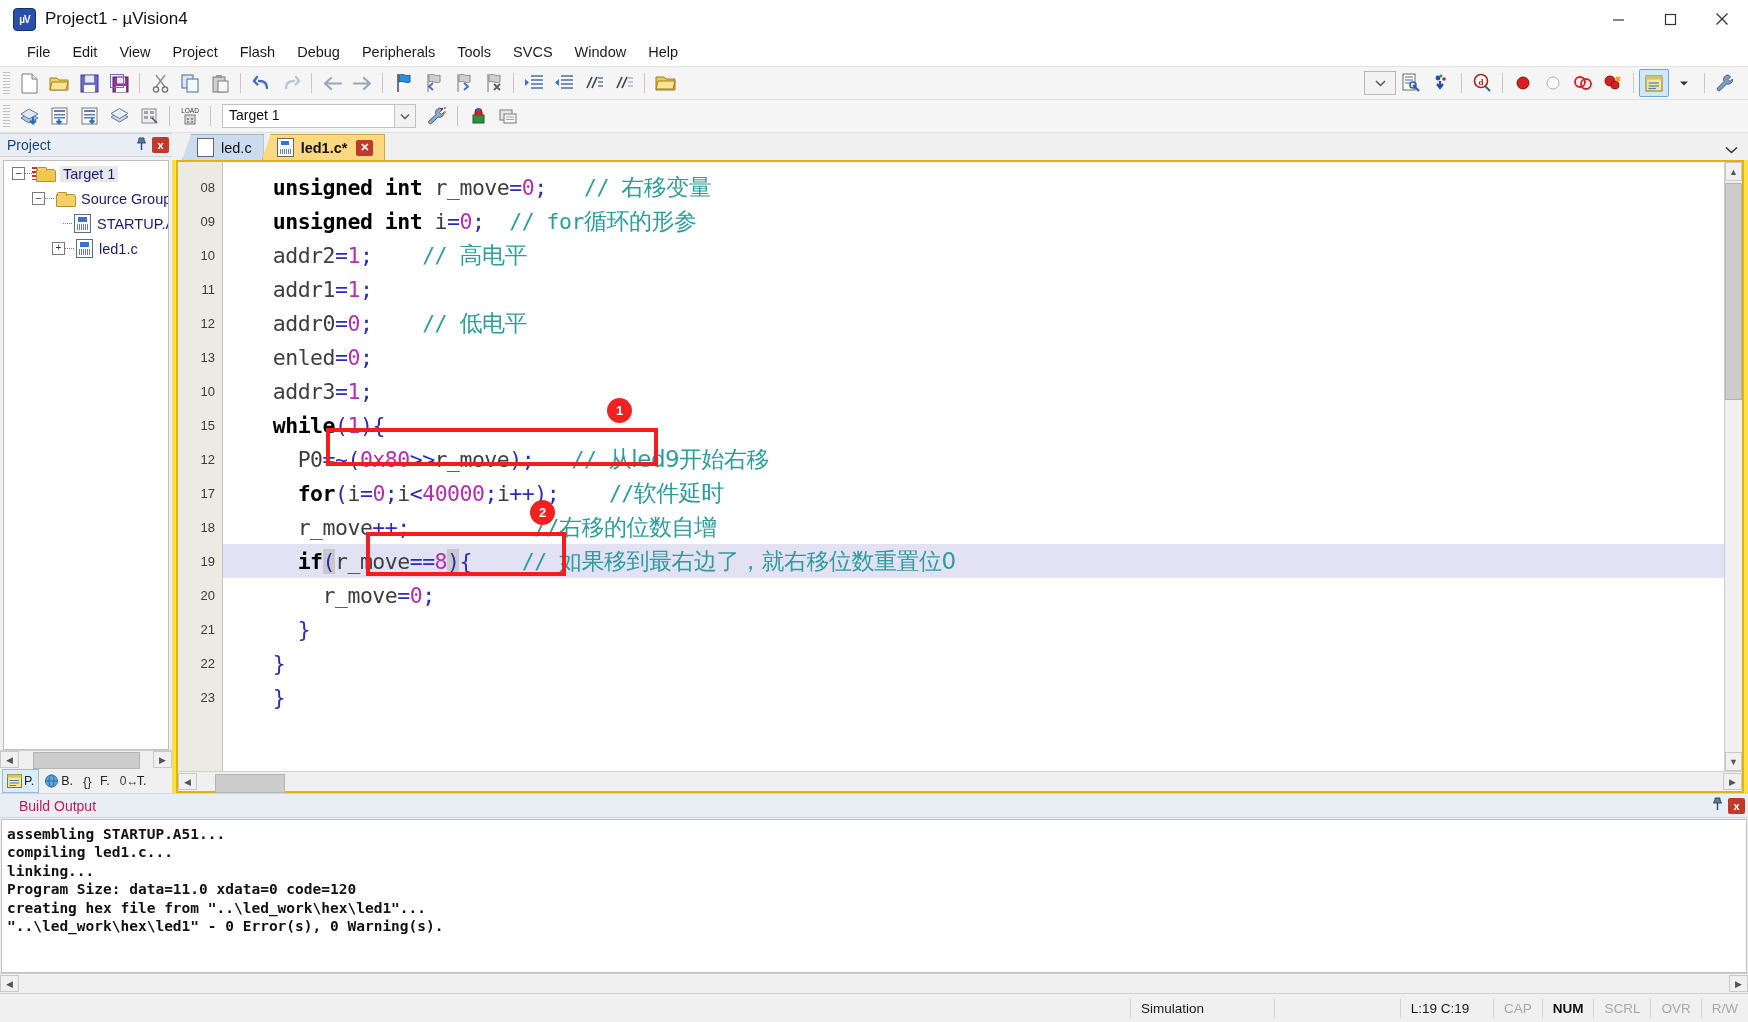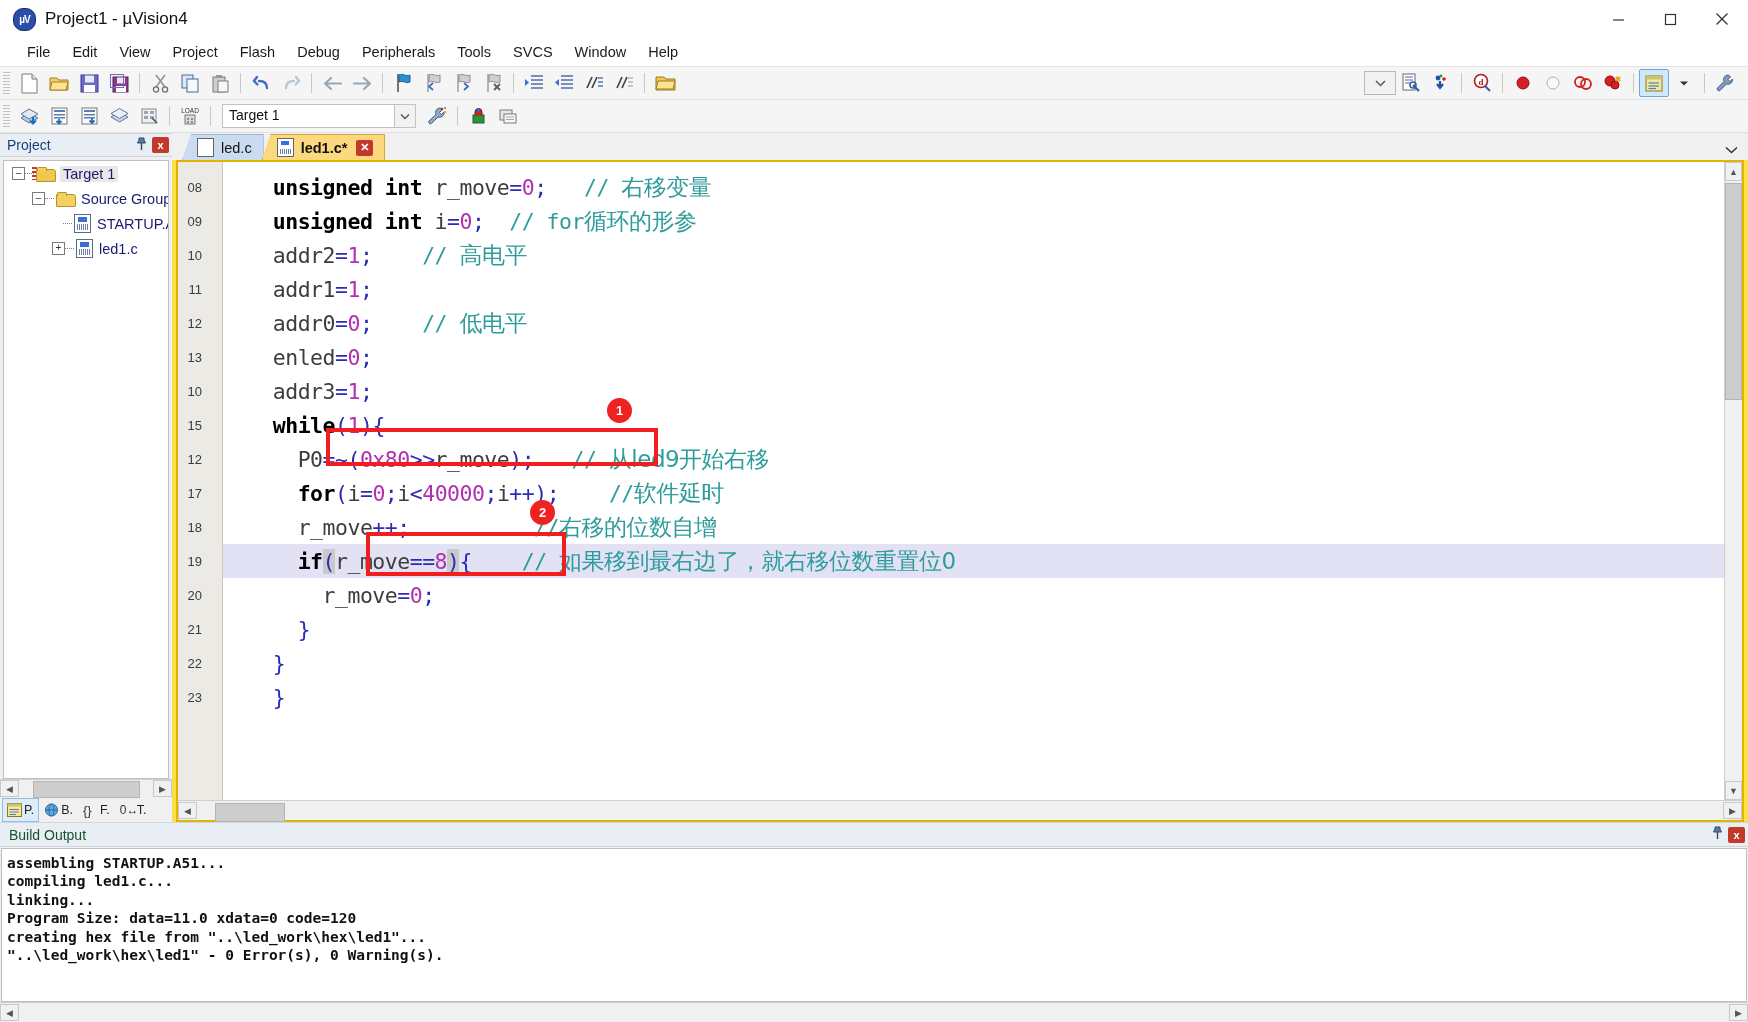--- a/index.html
+++ b/index.html
@@ -6,21 +6,21 @@
   body{
     width:1748px;height:1022px;overflow:hidden;
     font-family:"Liberation Sans",sans-serif;
     font-size:15px;color:#000;background:#fff;
     -webkit-font-smoothing:antialiased;
   }
   .app{width:1748px;height:1022px;display:flex;flex-direction:column;background:#f0f0f0;position:relative;}
 
   
   .titlebar{height:38px;background:#fff;display:flex;align-items:center;flex:0 0 auto;}
-  .title-icon{width:21px;height:21px;margin-left:13px;margin-right:9px;background:#2a4faa;border:1px solid #16306e;border-radius:10px;
+  .title-icon{width:21px;height:21px;margin-left:13px;margin-right:9px;background:#2a4faa;border:1px solid #16306e;border-radius:4px;
     color:#fff;font-size:10px;line-height:21px;text-align:center;font-weight:bold;letter-spacing:-1px;}
   .title-text{font-size:17px;color:#111;}
   .win-btns{margin-left:auto;display:flex;height:38px;}
   .win-btn{width:52px;height:38px;display:flex;align-items:center;justify-content:center;font-size:15px;color:#333;}
   .win-btn svg{display:block;}
 
   
   .menubar{height:28px;background:#fff;display:flex;align-items:center;padding-left:16px;border-bottom:1px solid #e3e3e3;flex:0 0 auto;}
   .menu-item{padding:3px 11px;font-size:14.5px;color:#1a1a1a;}
 
@@ -90,21 +90,21 @@
   .etab .dico.blue:after{content:"";position:absolute;left:2px;bottom:2px;right:2px;height:5px;
     background:repeating-linear-gradient(to right,#6a7fa6 0 1px,transparent 1px 2px);}
   .etab .xc{width:17px;height:16px;background:#c0392b;color:#fff;font-size:11px;font-weight:bold;
     display:flex;align-items:center;justify-content:center;margin-left:9px;border-radius:2px;}
   .tabstrip .strip-caret{position:absolute;right:10px;bottom:4px;font-size:11px;color:#333;}
 
   .edit-frame{flex:1 1 auto;min-height:0;border:2px solid #e0b400;background:#fff;
     margin:0 4px 0 4px;display:flex;flex-direction:column;}
   .edit-inner{flex:1 1 auto;display:flex;min-height:0;position:relative;overflow:hidden;}
   .gutter{width:44px;background:#eceae4;border-right:1px solid #c9c5ba;flex:0 0 auto;padding-top:8px;}
-  .gline{height:34px;display:flex;align-items:center;justify-content:flex-end;padding-right:20px;
+  .gline{height:34px;display:flex;align-items:center;justify-content:flex-end;padding-right:7px;
     font-family:"Liberation Sans",sans-serif;font-size:13px;color:#3b3b3b;text-align:right;}
   .code{flex:1 1 auto;position:relative;padding-top:8px;overflow:hidden;}
   .cline{height:34px;display:flex;align-items:center;white-space:pre;
     font-family:"DejaVu Sans Mono","Liberation Mono",monospace;font-size:21.5px;letter-spacing:-0.5px;color:#111;}
   .cline.hl{background:#e3e2f4;}
   .kw{color:#000;font-weight:bold;}
   .id{color:#3d3d3d;}
   .num{color:#b030b0;}
   .op{color:#2b2bb5;}
   .cm{color:#2e9c9c;}
@@ -119,21 +119,21 @@
 
   
   .anno-box{position:absolute;border:4px solid #f01e1e;box-sizing:border-box;pointer-events:none;z-index:20;}
   .anno-badge{position:absolute;width:25px;height:25px;border-radius:50%;background:#ef2222;color:#fff;
     font-size:13px;font-weight:bold;display:flex;align-items:center;justify-content:center;z-index:21;
     font-family:"Liberation Sans",sans-serif;}
 
   
   .build{height:200px;display:flex;flex-direction:column;flex:0 0 auto;background:#f0f0f0;}
   .build-head{height:23px;background:#e9eef5;display:flex;align-items:center;border-top:1px solid #cfd6e0;border-bottom:1px solid #cfd6e0;}
-  .build-title{font-size:14px;color:#14532d;padding-left:9px;}
+  .build-title{font-size:14px;color:#be185d;padding-left:19px;}
   .build-body{flex:1 1 auto;background:#fff;border:1px solid #bfbfbf;margin:1px 1px 0 1px;display:flex;min-height:0;overflow:hidden;}
   .build-text{flex:1 1 auto;padding:5px 0 0 5px;font-family:"DejaVu Sans Mono","Liberation Mono",monospace;
     font-size:14.5px;line-height:18.4px;color:#111;white-space:pre;font-weight:bold;}
   .build-hscroll{height:19px;background:#f0f0f0;border-top:1px solid #cfcfcf;display:flex;align-items:center;flex:0 0 auto;}
 
   
   .statusbar{height:28px;background:#f0f0f0;border-top:1px solid #d3d3d3;display:flex;align-items:center;flex:0 0 auto;font-size:13.5px;color:#1a1a1a;}
   .st-cell{height:19px;display:flex;align-items:center;padding:0 10px;border-left:1px solid #d3d3d3;}
   .st-first{flex:0 0 1110px;border-left:none;}
   .st-dim{color:#a8a8a8;}
@@ -729,14 +729,25 @@
 creating hex file from "..\led_work\hex\led1"...
 "..\led_work\hex\led1" - 0 Error(s), 0 Warning(s).</div>
     </div>
     <div class="build-hscroll">
       <div class="hs-arrow">◀</div>
       <div class="hs-track"></div>
       <div class="hs-arrow">▶</div>
     </div>
   </div>
 
+  <div class="statusbar">
+    <div class="st-cell st-first"></div>
+    <div class="st-cell" style="width:170px">Simulation</div>
+    <div class="st-cell" style="width:145px"></div>
+    <div class="st-cell" style="width:100px">L:19 C:19</div>
+    <div class="st-cell st-dim">CAP</div>
+    <div class="st-cell st-strong">NUM</div>
+    <div class="st-cell st-dim">SCRL</div>
+    <div class="st-cell st-dim">OVR</div>
+    <div class="st-cell st-dim">R/W</div>
+  </div>
 
 </div>
 
 </body></html>

